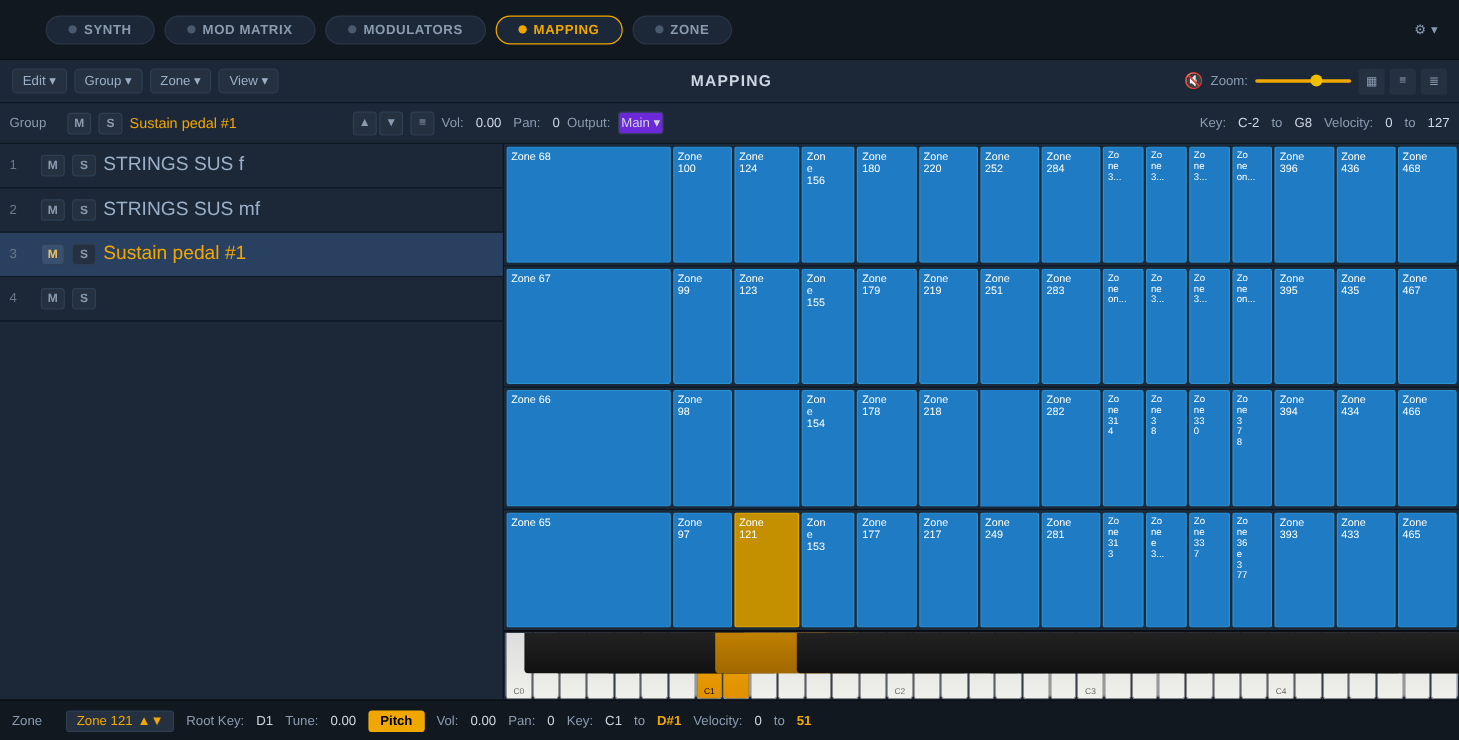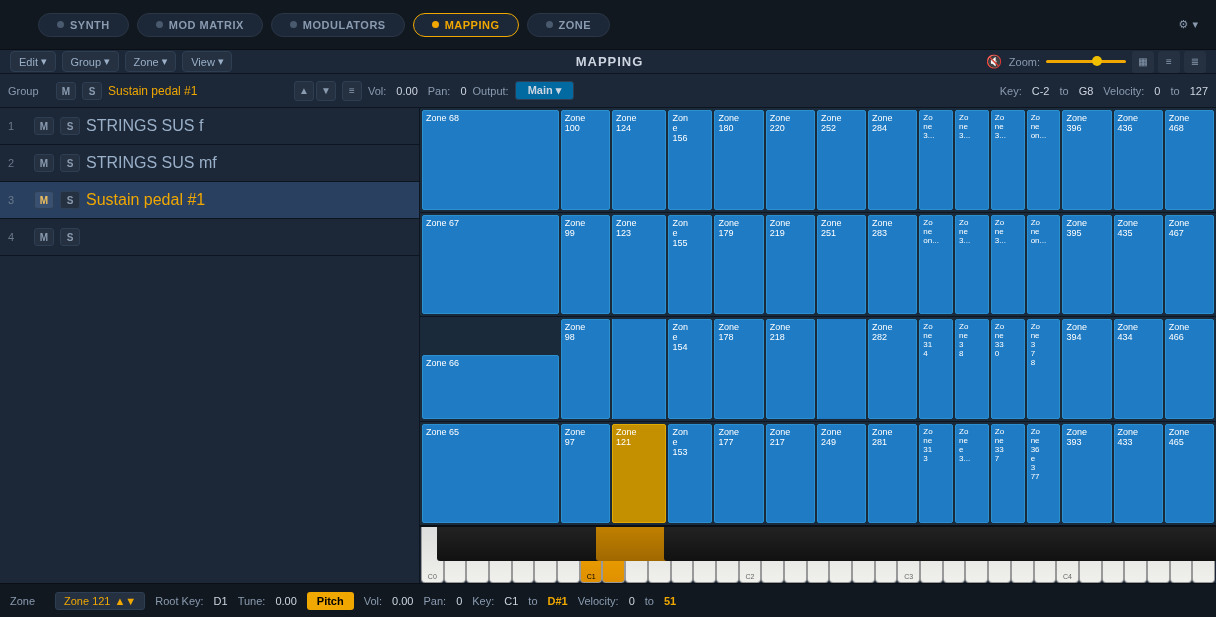--- a/index.html
+++ b/index.html
@@ -58,21 +58,21 @@
       cursor: pointer;
       padding: 4px 8px;
     }
 
     
     .toolbar {
       display: flex;
       align-items: center;
       background: #1c2738;
       padding: 4px 10px;
-      height: 24px;
+      height: 36px;
       border-bottom: 1px solid #0d1520;
       gap: 6px;
     }
     .toolbar-btn {
       display: flex; align-items: center; gap: 3px;
       padding: 3px 8px;
       border-radius: 4px;
       background: #253040;
       border: 1px solid #2e3f54;
       color: #9ab0c8;
@@ -166,27 +166,26 @@
       display: flex; align-items: center; justify-content: center;
       cursor: pointer; color: #8a9bb0; font-size: 10px;
       border: 1px solid #2e3f54;
     }
     .vol-pan {
       display: flex; align-items: center; gap: 10px;
       color: #8a9bb0;
     }
     .val-highlight { color: #cdd6e0; }
     .output-select {
-      background: #0369a1;
+      background: #6d28d9;
       border: 1px solid #2e3f54;
       border-radius: 3px;
-      padding: 2px 12px;
+      padding: 2px 2px;
       color: #cdd6e0;
       cursor: pointer;
-      font-weight: bold;
     }
     .key-vel {
       display: flex; align-items: center; gap: 10px;
       color: #8a9bb0; margin-left: auto;
     }
     .key-val { color: #cdd6e0; }
     .vel-val { color: #cdd6e0; }
 
     
     .left-panel {
@@ -478,21 +477,21 @@
               <div class="zone-block" style="position:relative; flex:0.5; font-size:8px;">Zo<br>ne<br>3...</div>
               <div class="zone-block" style="position:relative; flex:0.5; font-size:8px;">Zo<br>ne<br>on...</div>
               <div class="zone-block" style="position:relative; flex:0.8;">Zone<br>395</div>
               <div class="zone-block" style="position:relative; flex:0.8;">Zone<br>435</div>
               <div class="zone-block" style="position:relative; flex:0.8;">Zone<br>467</div>
             </div>
           </div>
 
           <div style="flex:1; border-bottom:1px solid #0d1520; position:relative; display:flex; align-items:stretch;">
             <div style="position:absolute; inset:2px 2px; display:flex; gap:2px; overflow:hidden; align-items:stretch;">
-              <div class="zone-block" style="position:relative; flex:2.5; min-width:30px;margin-top:36px;">Zone 66</div>
+              <div class="zone-block" style="position:relative; flex:2.5; min-width:30px;">Zone 66</div>
               <div class="zone-block" style="position:relative; flex:0.8;">Zone<br>98</div>
 
               <div class="zone-block" style="position:relative; flex:0.9; top:-50%; height:200%;">Zone<br>122</div>
               <div class="zone-block" style="position:relative; flex:0.7;">Zon<br>e<br>154</div>
               <div class="zone-block" style="position:relative; flex:0.8;">Zone<br>178</div>
               <div class="zone-block" style="position:relative; flex:0.8;">Zone<br>218</div>
 
               <div class="zone-block" style="position:relative; flex:0.8; top:-50%; height:200%;">Zone<br>250</div>
               <div class="zone-block" style="position:relative; flex:0.8;">Zone<br>282</div>
               <div class="zone-block" style="position:relative; flex:0.5; font-size:8px;">Zo<br>ne<br>31<br>4</div>

